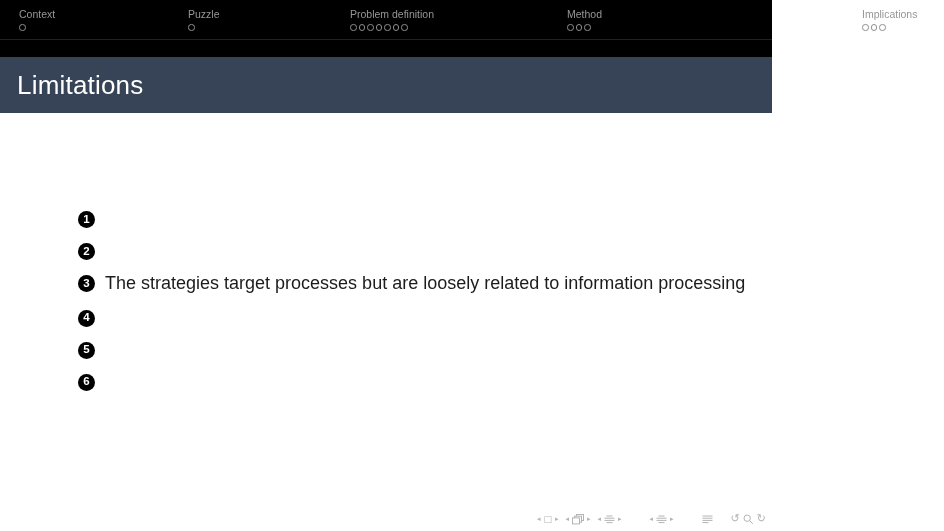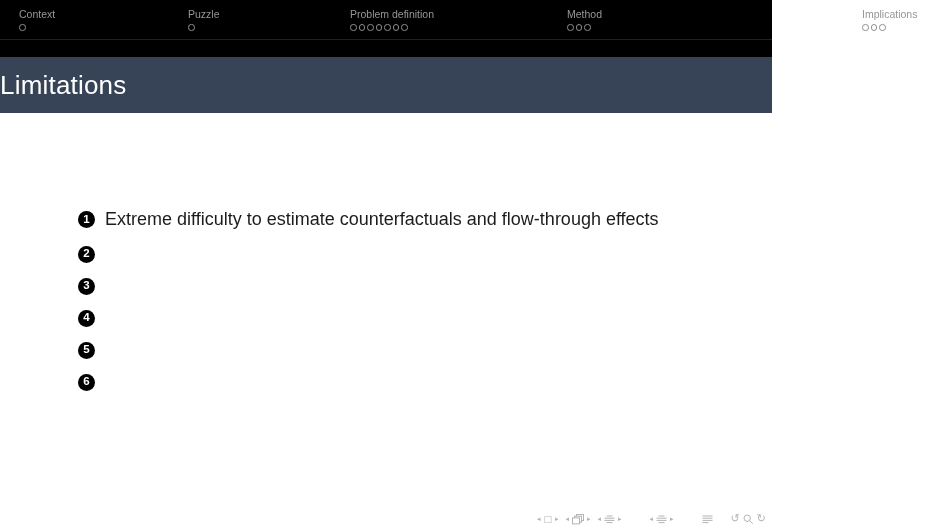--- a/index.html
+++ b/index.html
@@ -46,20 +46,21 @@
   
   .frametitle-bar {
     position: absolute; top: 57px; left: 0;
     width: 100%; height: 56px;
     background: var(--frametitle-bg, #374356);
     display: flex; align-items: center;
   }
   .frametitle {
     color: var(--frametitle-text, #fff);
     font-size: 26px;
+    padding-left: 17px;
     letter-spacing: 0.2px;
   }
 
   
   .body-list { position: absolute; top: 209px; left: 78px; width: 810px; }
   .item {
     display: flex; align-items: flex-start;
     margin-bottom: 13px;
     font-size: 18px; line-height: 21.5px;
     color: var(--body-text, #1c1c1c);
@@ -149,27 +150,27 @@
     </div>
   <div class="black-strip"></div>
 
   <div class="frametitle-bar">
     <span class="frametitle">Limitations</span>
   </div>
 
   <div class="body-list">
       <div class="item">
         <span class="badge">1</span>
-        <span>Extreme difficulty to estimate counterfactuals and flow-through effects</span>
       </div>
       <div class="item">
         <span class="badge">2</span>
       </div>
       <div class="item">
         <span class="badge">3</span>
+        <span>The strategies target processes but are loosely related to information processing</span>
       </div>
       <div class="item">
         <span class="badge">4</span>
       </div>
       <div class="item">
         <span class="badge">5</span>
       </div>
       <div class="item">
         <span class="badge">6</span>
       </div>

